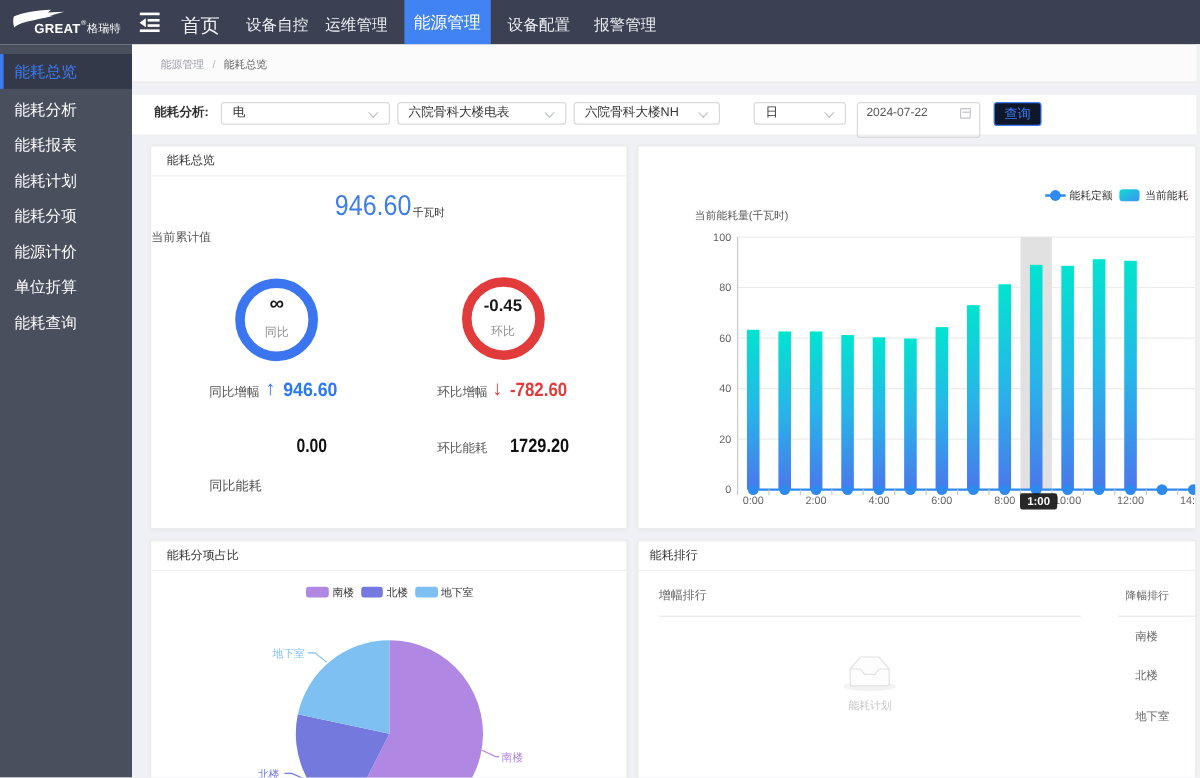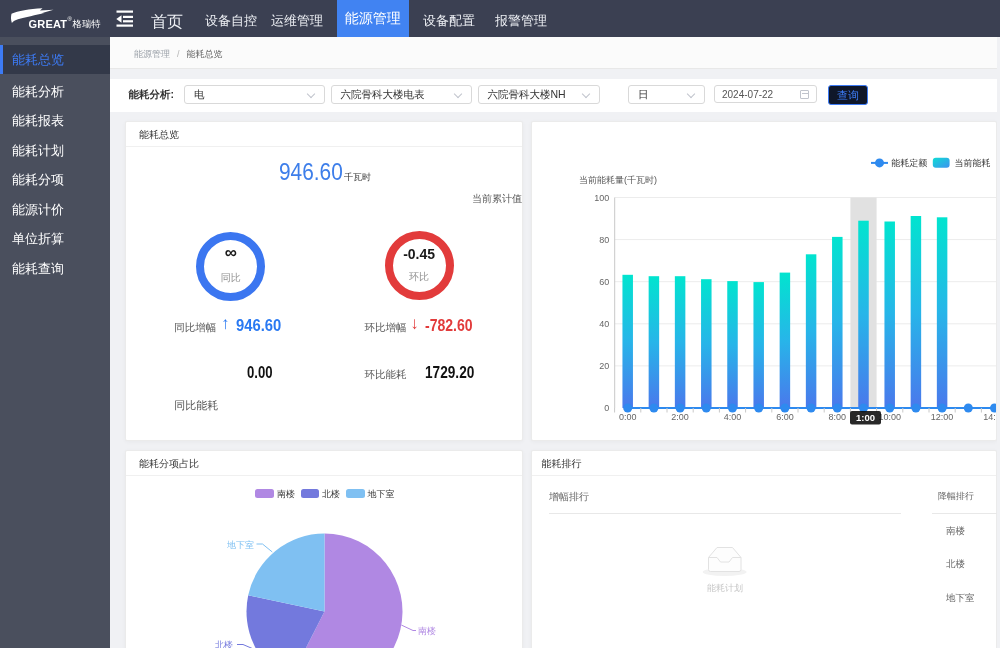--- a/index.html
+++ b/index.html
@@ -52,31 +52,31 @@
 <div class="abs" style="left:110px;top:37px;width:890px;height:31.5px;background:#fbfbfb;border-bottom:1px solid #e8e8e8;">
   <div class="abs" style="left:24px;top:13px;font-size:9px;color:#9aa0a8;line-height:1;">能源管理<span style="margin:0 7px;color:#b6b6b6;">/</span><span style="color:#636363;">能耗总览</span></div>
 </div>
 
 <div class="abs" style="left:110px;top:79px;width:890px;height:33px;background:#fff;">
   <div class="abs" style="left:18.5px;top:10px;font-size:10.5px;font-weight:bold;color:#333;line-height:1;">能耗分析:</div>
   <div class="abs" style="left:74px;top:6px;width:141px;height:19px;border:1px solid #d9d9d9;border-radius:3px;font-size:10.5px;color:#333;line-height:17px;padding-left:9px;">电<span style="position:absolute;right:10px;top:4.5px;width:6px;height:6px;border-right:1.2px solid #c0c4cc;border-bottom:1.2px solid #c0c4cc;transform:rotate(45deg);"></span></div>
   <div class="abs" style="left:220.5px;top:6px;width:141px;height:19px;border:1px solid #d9d9d9;border-radius:3px;font-size:10.5px;color:#333;line-height:17px;padding-left:9px;">六院骨科大楼电表<span style="position:absolute;right:10px;top:4.5px;width:6px;height:6px;border-right:1.2px solid #c0c4cc;border-bottom:1.2px solid #c0c4cc;transform:rotate(45deg);"></span></div>
   <div class="abs" style="left:367.5px;top:6px;width:122px;height:19px;border:1px solid #d9d9d9;border-radius:3px;font-size:10.5px;color:#333;line-height:17px;padding-left:9px;">六院骨科大楼NH<span style="position:absolute;right:10px;top:4.5px;width:6px;height:6px;border-right:1.2px solid #c0c4cc;border-bottom:1.2px solid #c0c4cc;transform:rotate(45deg);"></span></div>
   <div class="abs" style="left:518px;top:6px;width:77px;height:19px;border:1px solid #d9d9d9;border-radius:3px;font-size:10.5px;color:#333;line-height:17px;padding-left:9px;">日<span style="position:absolute;right:10px;top:4.5px;width:6px;height:6px;border-right:1.2px solid #c0c4cc;border-bottom:1.2px solid #c0c4cc;transform:rotate(45deg);"></span></div>
-  <div class="abs" style="left:604px;top:6px;width:103px;height:18px;border:1px solid #d9d9d9;border-radius:3px;font-size:10px;color:#555;line-height:17px;padding-left:7px;">2024-07-22<span style="position:absolute;right:7px;top:4px;width:9px;height:9px;border:1px solid #c0c4cc;border-radius:1px;">
+  <div class="abs" style="left:604px;top:6px;width:103px;height:30px;border:1px solid #d9d9d9;border-radius:3px;font-size:10px;color:#555;line-height:17px;padding-left:7px;">2024-07-22<span style="position:absolute;right:7px;top:4px;width:9px;height:9px;border:1px solid #c0c4cc;border-radius:1px;">
         <span style="position:absolute;left:1px;top:1.5px;width:6px;height:1px;background:#c0c4cc;"></span>
       </span></div>
   <div class="abs" style="left:718px;top:5.5px;width:40px;height:20px;border:1px solid #3d7bf5;border-radius:3px;font-size:11px;color:#3d7bf5;text-align:center;line-height:18px;background:#0f172a;">查询</div>
 </div>
 
 <div class="card" style="left:125px;top:121px;width:398px;height:320px;">
   <div class="chead">能耗总览</div>
   <div class="abs num" style="left:152.8px;top:37.8px;font-size:24px;font-weight:normal;color:#3d7eea;transform:scaleX(0.869);">946.60</div>
   <div class="abs" style="left:217.9px;top:50.5px;font-size:9px;color:#333;line-height:1;">千瓦时</div>
-  <div class="abs" style="left:0;top:72.3px;width:396px;text-align:right;font-size:10px;color:#565656;line-height:1;">当前累计值</div>
+  <div class="abs" style="left:0;top:72.3px;width:396px;text-align:left;font-size:10px;color:#565656;line-height:1;">当前累计值</div>
 
   <div class="abs" style="left:70.2px;top:109.9px;width:69px;height:69px;border:8px solid #3b76f0;border-radius:50%;">
     <div class="abs" style="left:0;top:4px;width:53px;text-align:center;font-size:17px;font-weight:bold;color:#1a1a1a;line-height:1;">∞</div>
     <div class="abs" style="left:0;top:33px;width:53px;text-align:center;font-size:10px;color:#909090;line-height:1;">同比</div>
   </div>
 
   <div class="abs" style="left:258.6px;top:109.3px;width:69px;height:69px;border:8px solid #e23b3b;border-radius:50%;">
     <div class="abs" style="left:0;top:8px;width:53px;text-align:center;font-size:14px;font-weight:bold;color:#1a1a1a;line-height:1;">-0.45</div>
     <div class="abs" style="left:0;top:33px;width:53px;text-align:center;font-size:10px;color:#909090;line-height:1;">环比</div>
   </div>

